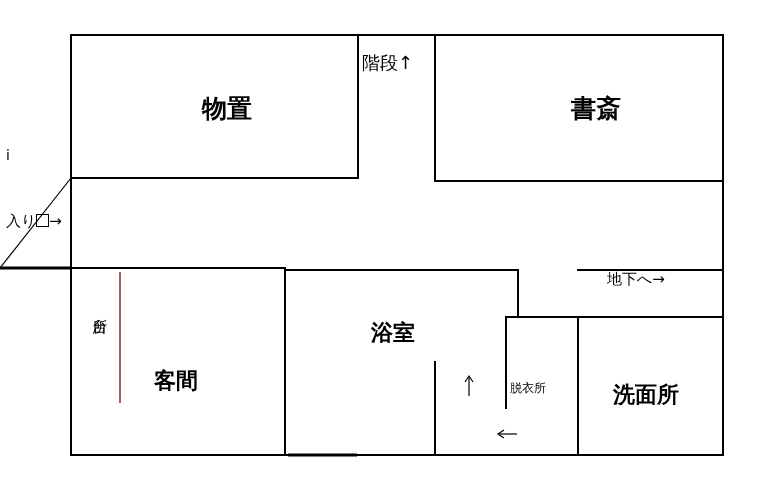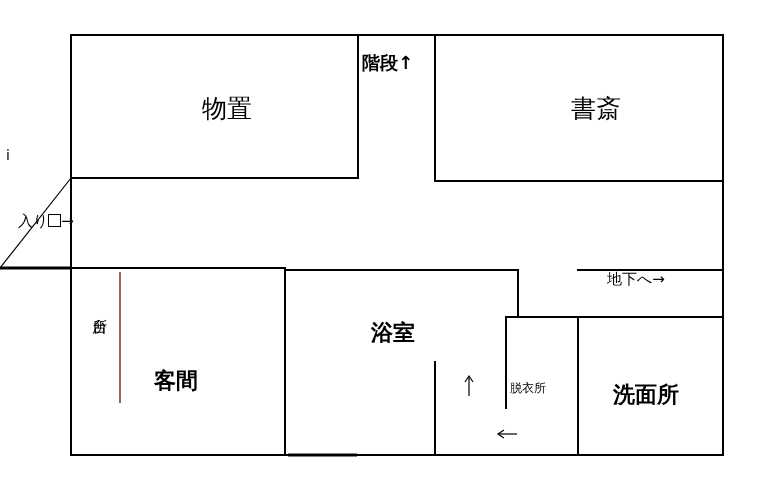--- a/index.html
+++ b/index.html
@@ -54,30 +54,30 @@
   }
   .label {
     position: absolute;
     color: #000000;
     white-space: nowrap;
     line-height: 1;
     font-family: "DejaVu Sans", "Liberation Sans", sans-serif;
   }
   .label-room-big {
     font-size: 25px;
-    font-weight: normal;
+    font-weight: bold;
     padding-left: 16px;
   }
   .label-room-mid {
     font-size: 22px;
     font-weight: bold;
   }
   .label-note {
     font-size: 18px;
-    font-weight: bold;
+    font-weight: normal;
   }
   .label-small {
     font-size: 15px;
     font-weight: normal;
   }
   .label-tiny {
     font-size: 12px;
     font-weight: normal;
   }
   .label-vertical {
@@ -175,21 +175,21 @@
   <div class="label label-marker" style="left:6px; top:148px;">i</div>
 
   <div class="label label-room-big" style="left:186px; top:96px;">物置</div>
 
   <div class="label label-note" style="left:362px; top:54px;">
     <span>階段</span><span>↑</span>
   </div>
 
   <div class="label label-room-big" style="left:555px; top:96px;">書斎</div>
 
-  <div class="label label-small" style="left:6px; top:214px;margin-left:12px;">
+  <div class="label label-small" style="left:6px; top:214px;">
     <span>入り</span><span class="boxglyph"></span><span>→</span>
   </div>
 
   <div class="label label-small" style="left:607px; top:272px;">地下へ→</div>
 
   <div class="label label-vertical" style="left:91px; top:307px;">台所</div>
 
   <div class="label label-room-mid" style="left:154px; top:350px;margin-top:20px;">客間</div>
 
   <div class="label label-room-mid" style="left:371px; top:322px;">浴室</div>

